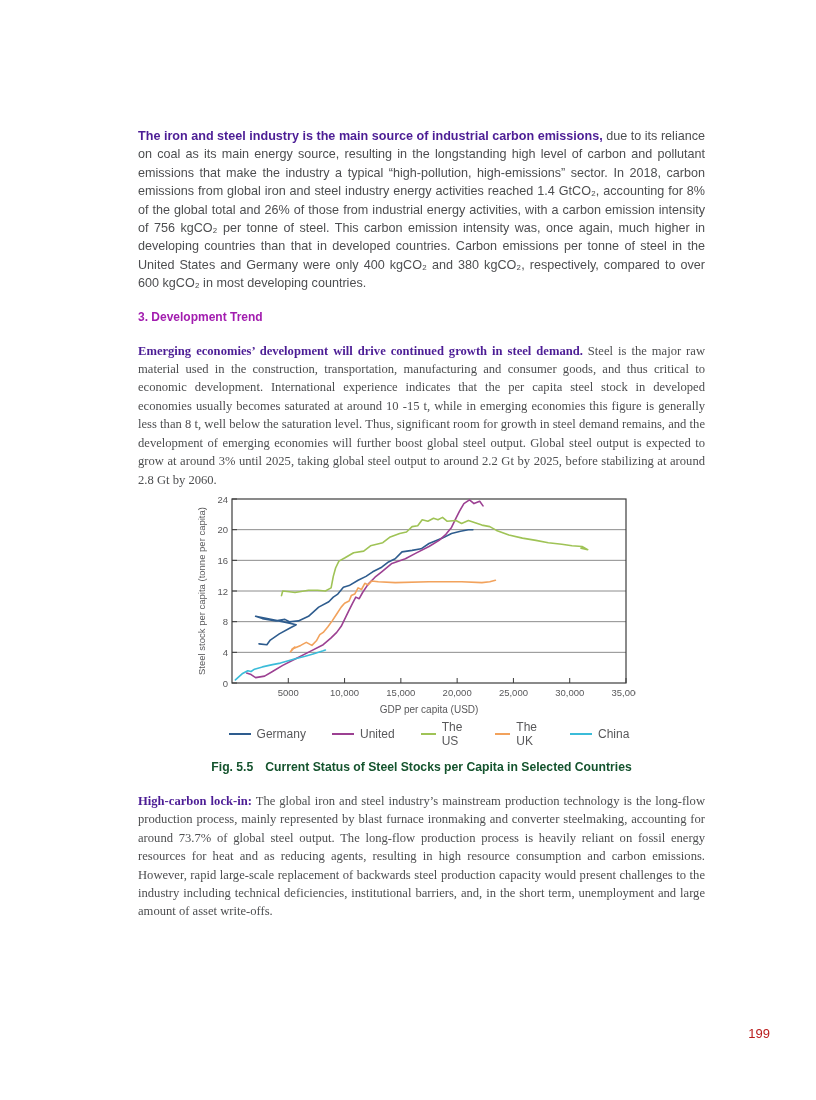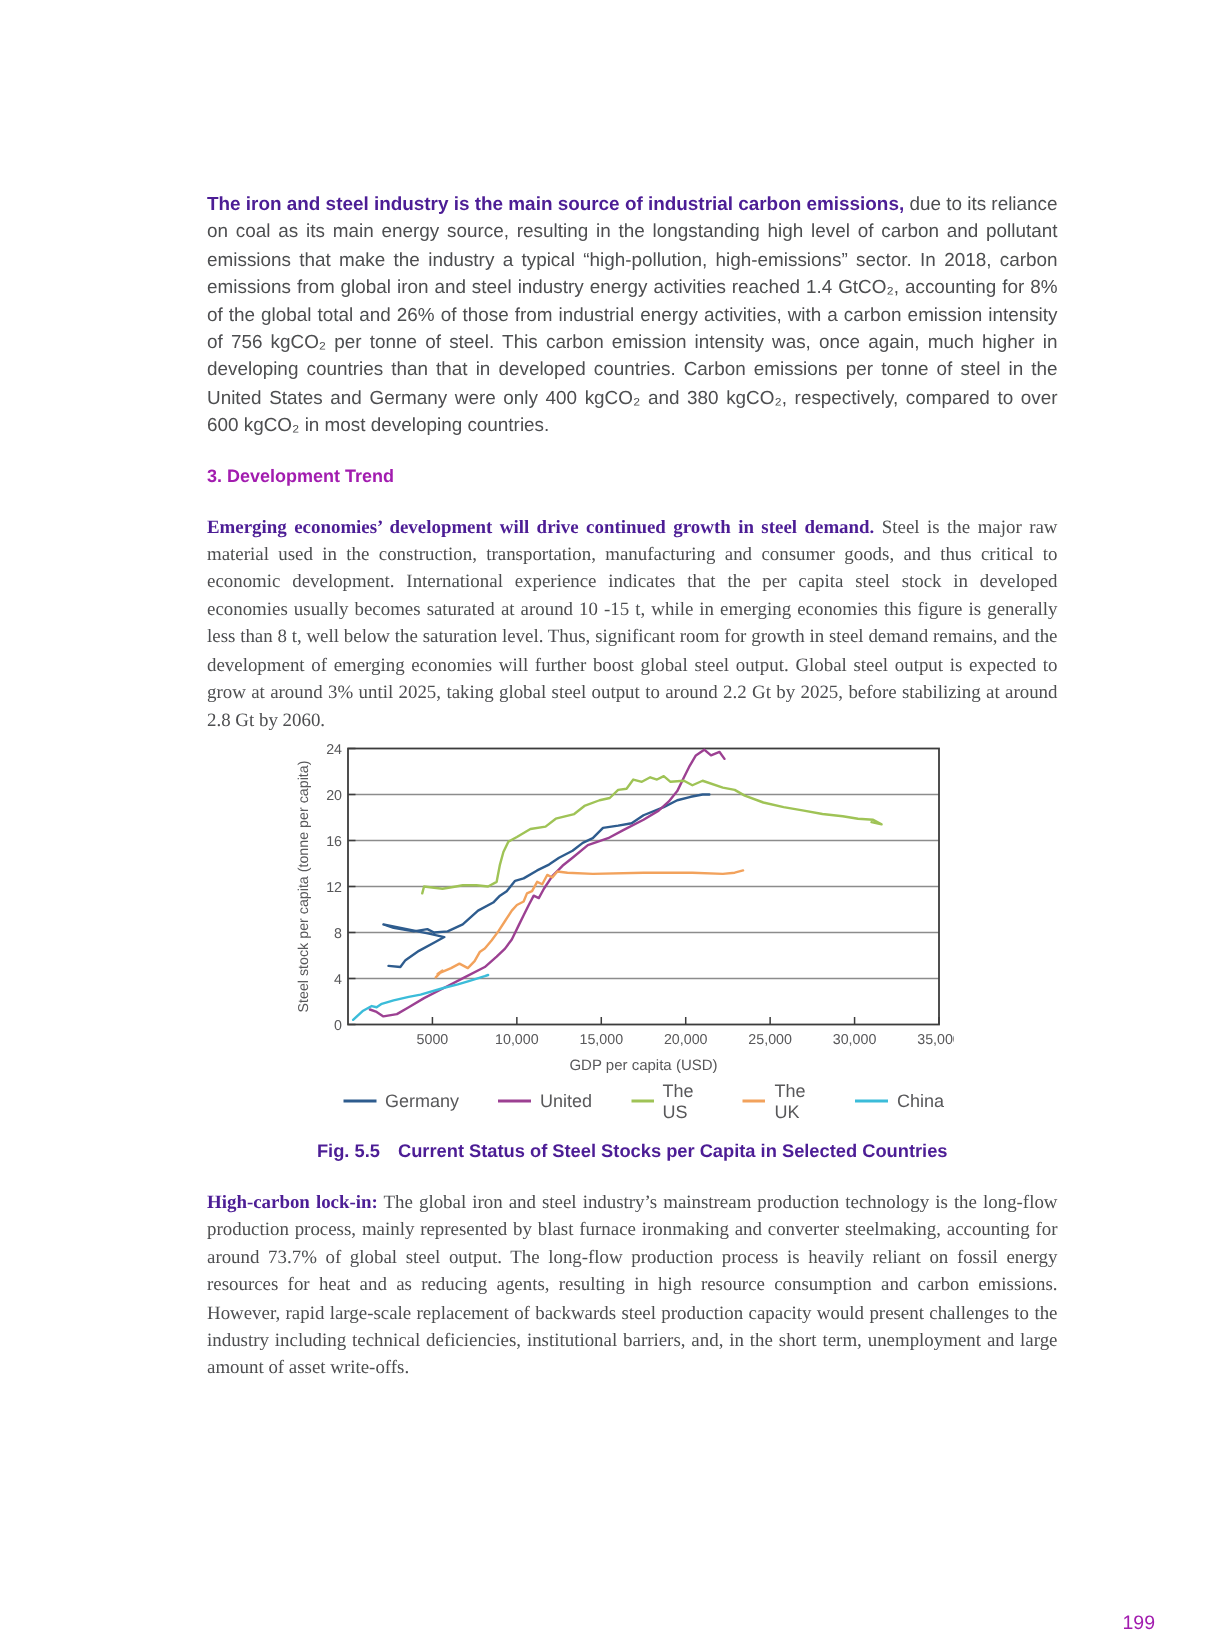--- a/index.html
+++ b/index.html
@@ -44,30 +44,30 @@
     margin-top: 1px;
   }
   .legend-item { display: flex; align-items: center; gap: 6px; }
   .legend-marker { display: inline-block; width: 22px; height: 2px; }
   .legend-label { font-size: 12px; color: #58585a; }
   figcaption {
     margin-top: 12px;
     text-align: center;
     font-size: 12.2px;
     font-weight: bold;
-    color: #4c1d95;
+    color: #14532d;
   }
   figcaption .cap-label { margin-right: 12px; }
   .heading-4 { margin-top: 21px; }
   .page-number {
     position: absolute;
-    top: 1074px;
+    top: 1026px;
     right: 46px;
     font-size: 13px;
-    color: #a21caf;
+    color: #b91c1c;
   }
 </style>
 </head>
 <body>
 
 <div class="page">
   <div class="content">
 
     <p class="body-text"><span class="lead">The iron and steel industry is the main source of industrial carbon emissions,</span><span> due to its reliance on coal as its main energy source, resulting in the longstanding high level of carbon and pollutant emissions that make the industry a typical “high-pollution, high-emissions” sector. In 2018, carbon emissions from global iron and steel industry energy activities reached 1.4 GtCO₂, accounting for 8% of the global total and 26% of those from industrial energy activities, with a carbon emission intensity of 756 kgCO₂ per tonne of steel. This carbon emission intensity was, once again, much higher in developing countries than that in developed countries. Carbon emissions per tonne of steel in the United States and Germany were only 400 kgCO₂ and 380 kgCO₂, respectively, compared to over 600 kgCO₂ in most developing countries.</span></p>
 

